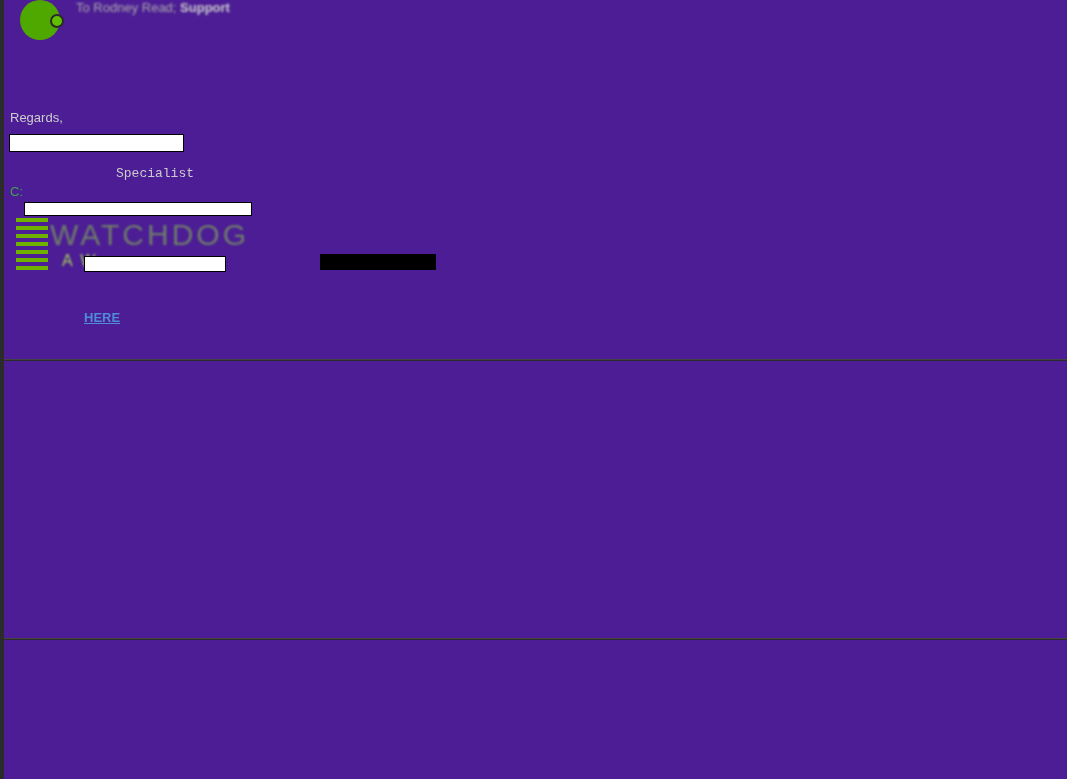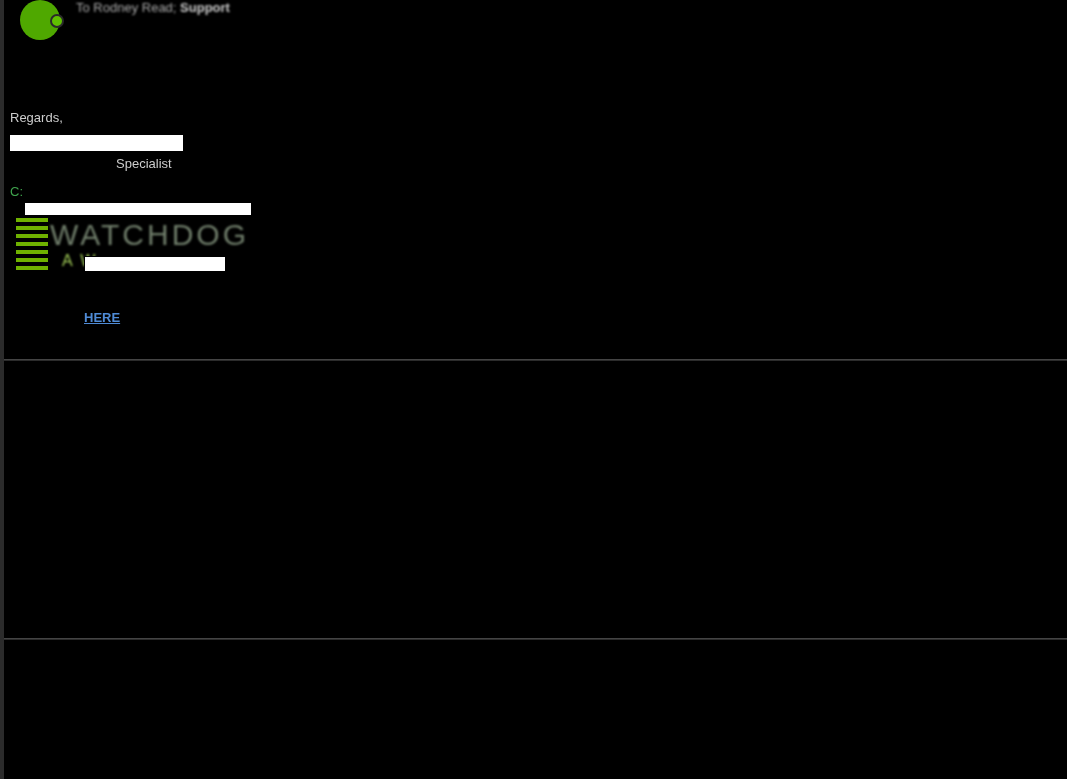--- a/index.html
+++ b/index.html
@@ -10,21 +10,21 @@
     font-size: 13px;
     width: 1067px;
     height: 779px;
     overflow: hidden;
     position: relative;
   }
   .pane {
     position: absolute;
     left: 4px;
     right: 0;
-    background: #000000;
+    background: #4c1d95;
   }
   .pane1 { top: 0; height: 360px; border-bottom: 1px solid #444; }
   .pane2 { top: 361px; height: 278px; border-bottom: 1px solid #444; }
   .pane3 { top: 640px; height: 139px; }
 
   .avatar {
     position: absolute;
     left: 16px; top: 0;
     width: 40px; height: 40px;
     border-radius: 50%;
@@ -47,21 +47,21 @@
     filter: blur(1px);
     white-space: nowrap;
   }
   .to-line .support { font-weight: 700; color: #cccccc; }
 
   .body-text {
     position: absolute;
     color: #cccccc;
   }
   .regards { left: 6px; top: 110px; }
-  .specialist { left: 112px; top: 156px; }
+  .specialist { left: 112px; top: 166px; font-family: Liberation Mono, monospace; }
   .c-label { left: 6px; top: 184px; color: #3fa34d; }
 
   .redact {
     position: absolute;
     background: #ffffff;
     border: 1px solid #000;
   }
   .r1 { left: 5px;  top: 134px; width: 175px; height: 18px; }
   .r2 { left: 20px; top: 202px; width: 228px; height: 14px; }
   .r3 { left: 80px; top: 256px; width: 142px; height: 16px; }

